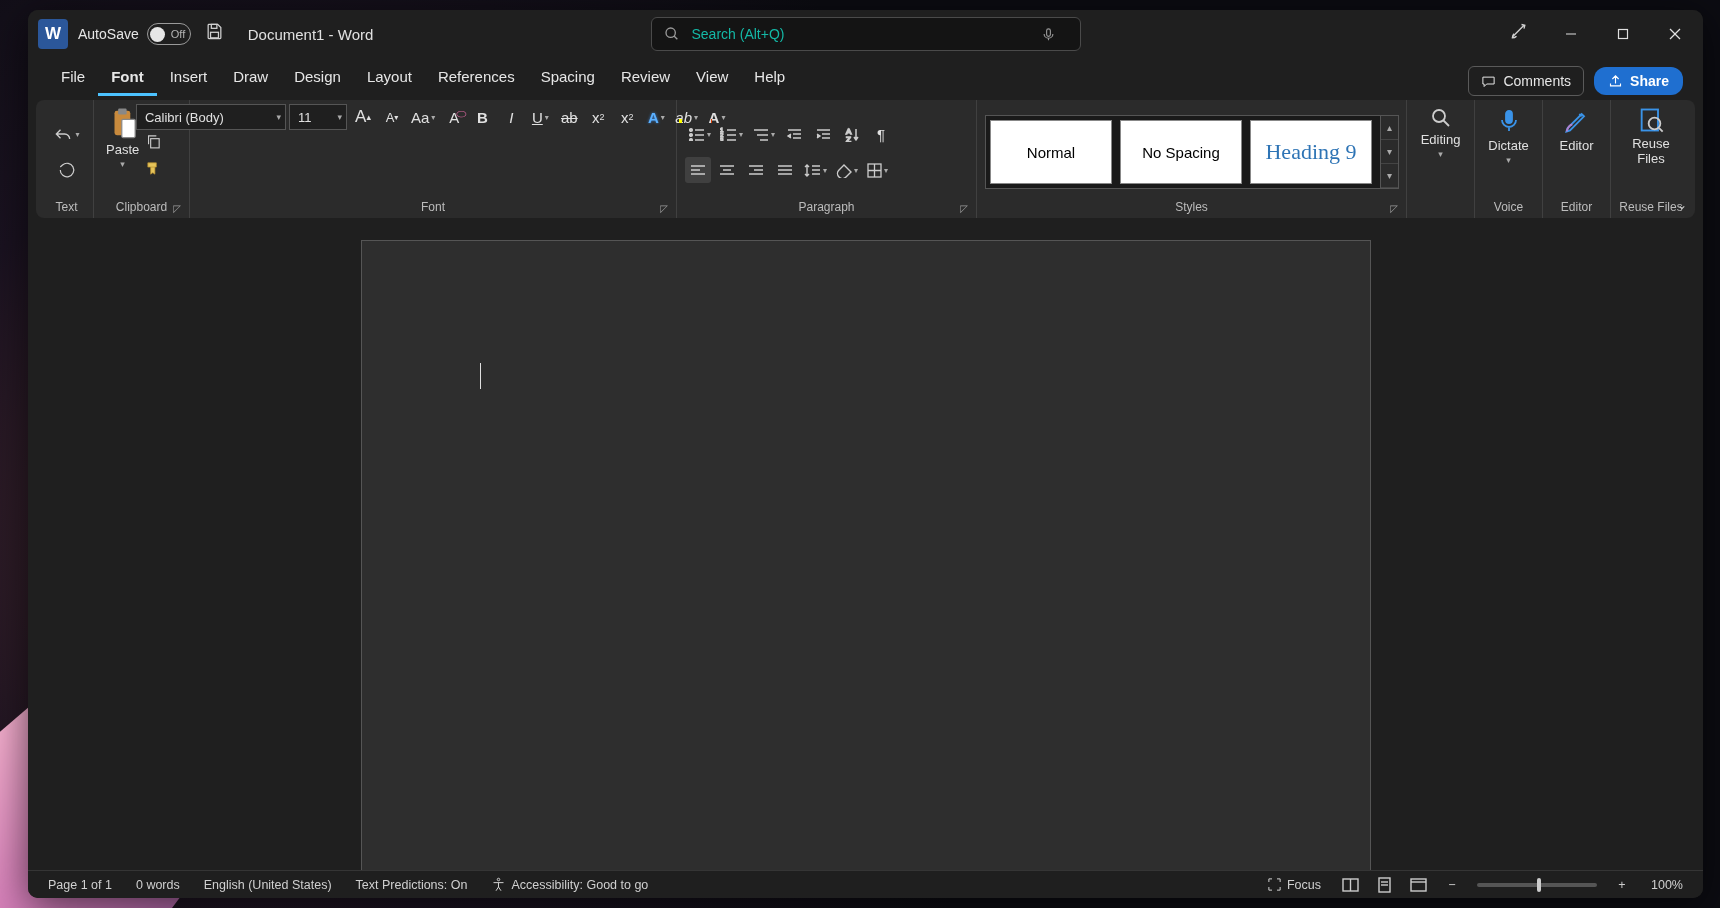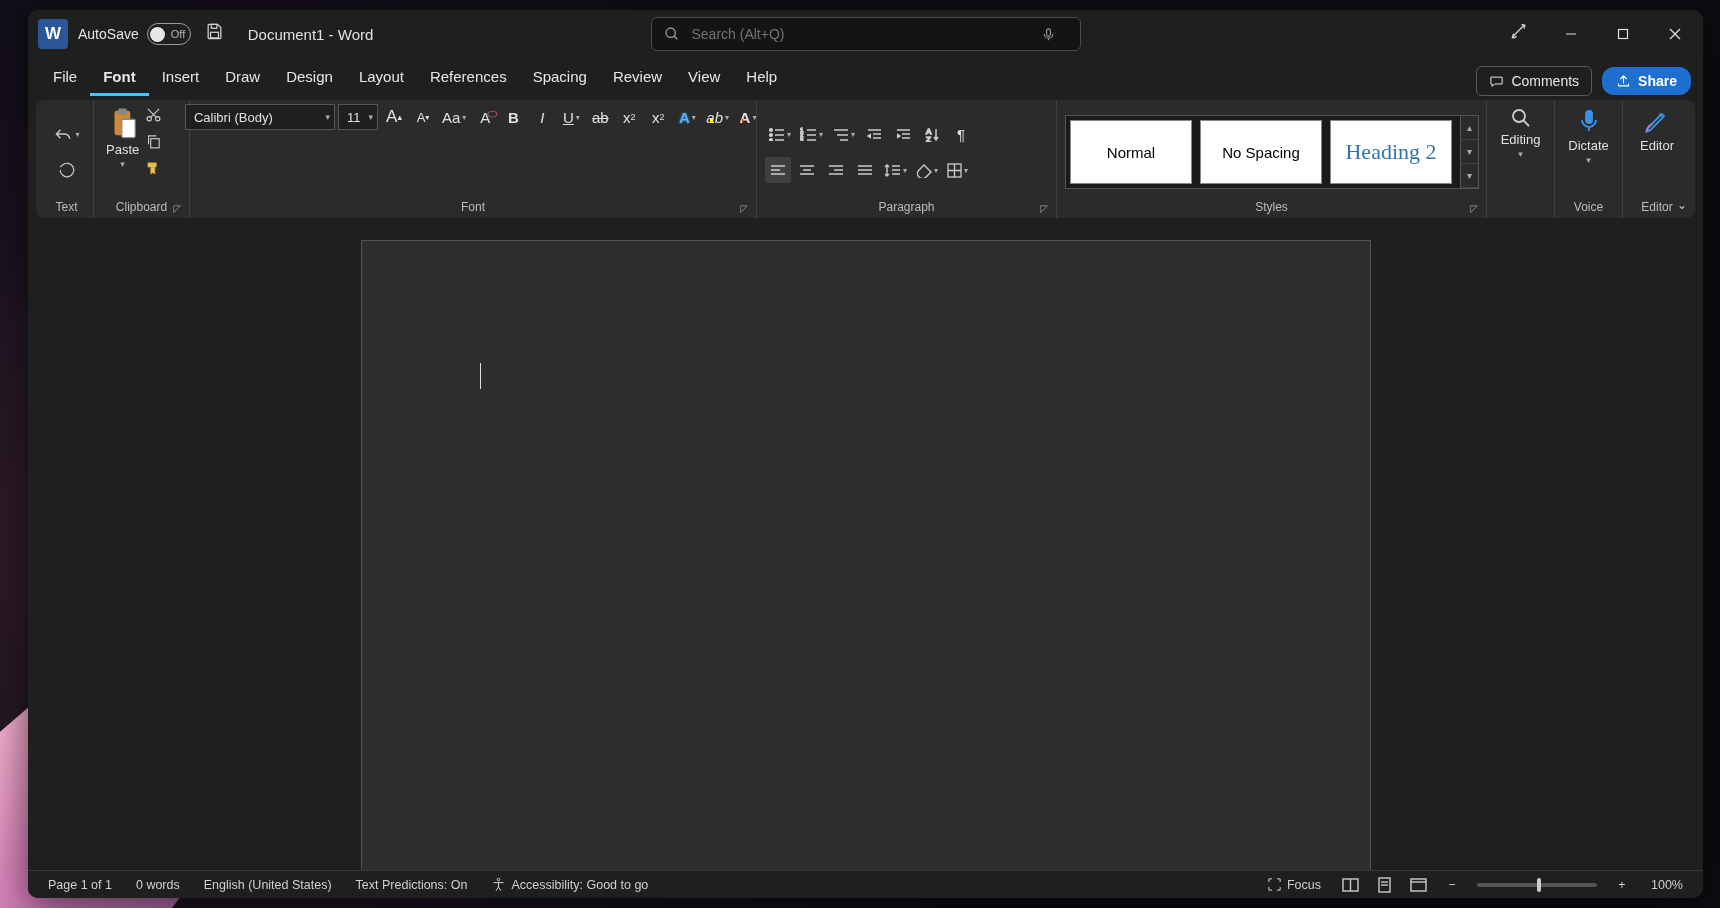--- a/index.html
+++ b/index.html
@@ -35,30 +35,30 @@
 .autosave { color: #e6e6e6; font-size: 14px; margin-left: 10px; }
 .toggle { width: 44px; height: 22px; border: 1px solid #9a9a9a; border-radius: 11px; margin-left: 8px;
   display: flex; align-items: center; padding: 0 2px; background: #1f1f1f; cursor: pointer; }
 .toggle-knob { width: 15px; height: 15px; background: #e6e6e6; border-radius: 50%; }
 .toggle-text { color: #b5b5b5; font-size: 11px; margin-left: 6px; }
 .save-icon { color: #d0d0d0; margin-left: 14px; font-size: 19px; cursor: pointer; }
 .doc-title { color: #e0e0e0; font-size: 15px; margin-left: 24px; }
 .searchbox {
   margin-left: auto; margin-right: auto; position: absolute; left: 50%; transform: translateX(-50%);
   width: 430px; height: 34px; background: #141414; border: 1px solid #4a4a4a; border-radius: 6px;
-  display: flex; align-items: center; padding: 0 12px; color: #737373; font-size: 14px;
+  display: flex; align-items: center; padding: 0 12px; color: #14b8a6; font-size: 14px;
 }
 .searchbox svg { margin-right: 12px; }
 .searchbox .mic { margin-left: auto; }
 .title-right { margin-left: auto; display: flex; align-items: center; }
 .lightning { color: #d0d0d0; font-size: 18px; padding: 0 16px; cursor: pointer; }
 .win-btn { width: 52px; height: 40px; display: flex; align-items: center; justify-content: center; color: #e0e0e0; cursor: pointer; }
 
 
-.tabsrow { height: 38px; display: flex; align-items: flex-end; padding: 0 12px; background: #1f1f1f; }
+.tabsrow { height: 38px; display: flex; align-items: flex-end; padding: 0 20px; background: #1f1f1f; }
 .tab { color: #e6e6e6; font-size: 15px; padding: 8px 13px; cursor: pointer; border-bottom: 3px solid transparent; }
 .tab.active { border-bottom: 3px solid #4cc2ff; font-weight: 600; }
 .tabs-right { margin-left: auto; display: flex; gap: 10px; align-items: center; }
 .btn-outline { border: 1px solid #5a5a5a; border-radius: 6px; padding: 6px 12px; color: #e6e6e6; font-size: 14px; display: flex; align-items: center; gap: 7px; cursor: pointer; }
 .btn-primary { background: #1f6fd0; border-radius: 12px; padding: 6px 14px; color: #fff; font-size: 14px; display: flex; align-items: center; gap: 7px; cursor: pointer; font-weight: 600; }
 
 
 .ribbon {
   background: #2b2b2b; border-radius: 8px; margin: 4px 8px 0 8px; height: 118px;
   display: flex; padding: 0 4px; position: relative;
@@ -243,21 +243,21 @@
       <div class="group-label"><span>Clipboard</span><span class="launcher">◸</span></div>
     </div>
 
     <div class="group" style="min-width:380px">
       <div class="group-body" style="flex-direction:row;justify-content:center">
         <div class="font-row1">
           <div class="combo" style="width:150px">
               <span class="cv">Calibri (Body)</span>
               <span class="ca">▾</span>
             </div>
-          <div class="combo" style="width:40px">
+          <div class="combo" style="width:58px">
               <span class="cv">11</span>
               <span class="ca">▾</span>
             </div>
           <span class="ribbtn" style="font-size:17px">A<sup style="font-size:9px">▴</sup></span>
           <span class="ribbtn" style="font-size:13px">A<sup style="font-size:8px">▾</sup></span>
           <span class="ribbtn">Aa<span class="dd">▾</span></span>
           <span class="ribbtn">
               <span style="position:relative">A<span style="position:absolute;left:7px;top:-2px;color:#d8669e;font-size:12px">⬭</span></span>
             </span>
         </div>
@@ -407,21 +407,21 @@
         </div>
       </div>
       <div class="group-label"><span>Paragraph</span><span class="launcher">◸</span></div>
     </div>
 
     <div class="group" style="flex:1;min-width:430px">
       <div class="group-body" style="align-items:center">
         <div class="styles-body">
           <div class="style-card">Normal</div>
           <div class="style-card">No Spacing</div>
-          <div class="style-card h1">Heading 2</div>
+          <div class="style-card h1">Heading 9</div>
           <div class="styles-scroll">
             <span>▴</span>
             <span>▾</span>
             <span>▾</span>
           </div>
         </div>
       </div>
       <div class="group-label"><span>Styles</span><span class="launcher">◸</span></div>
     </div>
 
@@ -460,20 +460,34 @@
               <path d="M3 21l3-1 12-12-2-2L4 18z"></path>
               <path d="M14 6l2 2"></path>
               <path d="M3 21c2-6 5-6 5-6" stroke="#b080d0"></path>
             </svg>
           <span>Editor</span>
         </div>
       </div>
       <div class="group-label">Editor</div>
     </div>
 
+    <div class="group" style="min-width:80px;border-right:none">
+      <div class="group-body" style="justify-content:center">
+        <div class="vbtn" style="white-space:pre;text-align:center">
+          <svg width="28" height="28" viewBox="0 0 24 24" fill="none" stroke="#3a93e8" stroke-width="1.6">
+              <rect x="4" y="3" width="14" height="18"></rect>
+              <circle cx="15" cy="15" r="5" stroke="#ccc"></circle>
+              <line x1="19" y1="19" x2="22" y2="22" stroke="#ccc"></line>
+            </svg>
+          <span>Reuse
+Files</span>
+        </div>
+      </div>
+      <div class="group-label">Reuse Files</div>
+    </div>
 
     <span class="collapse">⌄</span>
   </div>
 
   <div class="canvas">
     <div class="page">
       <div class="cursor"></div>
     </div>
   </div>
 

